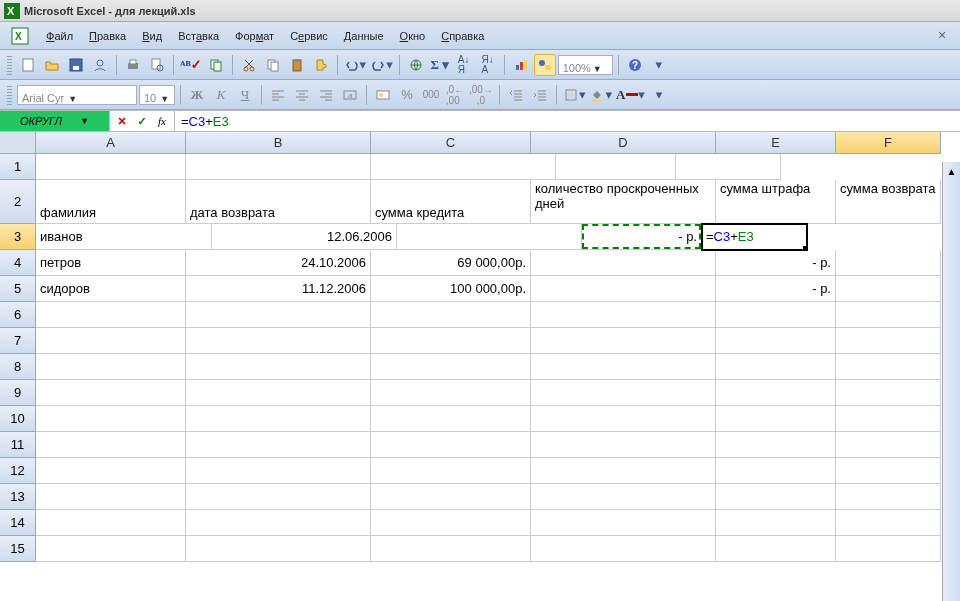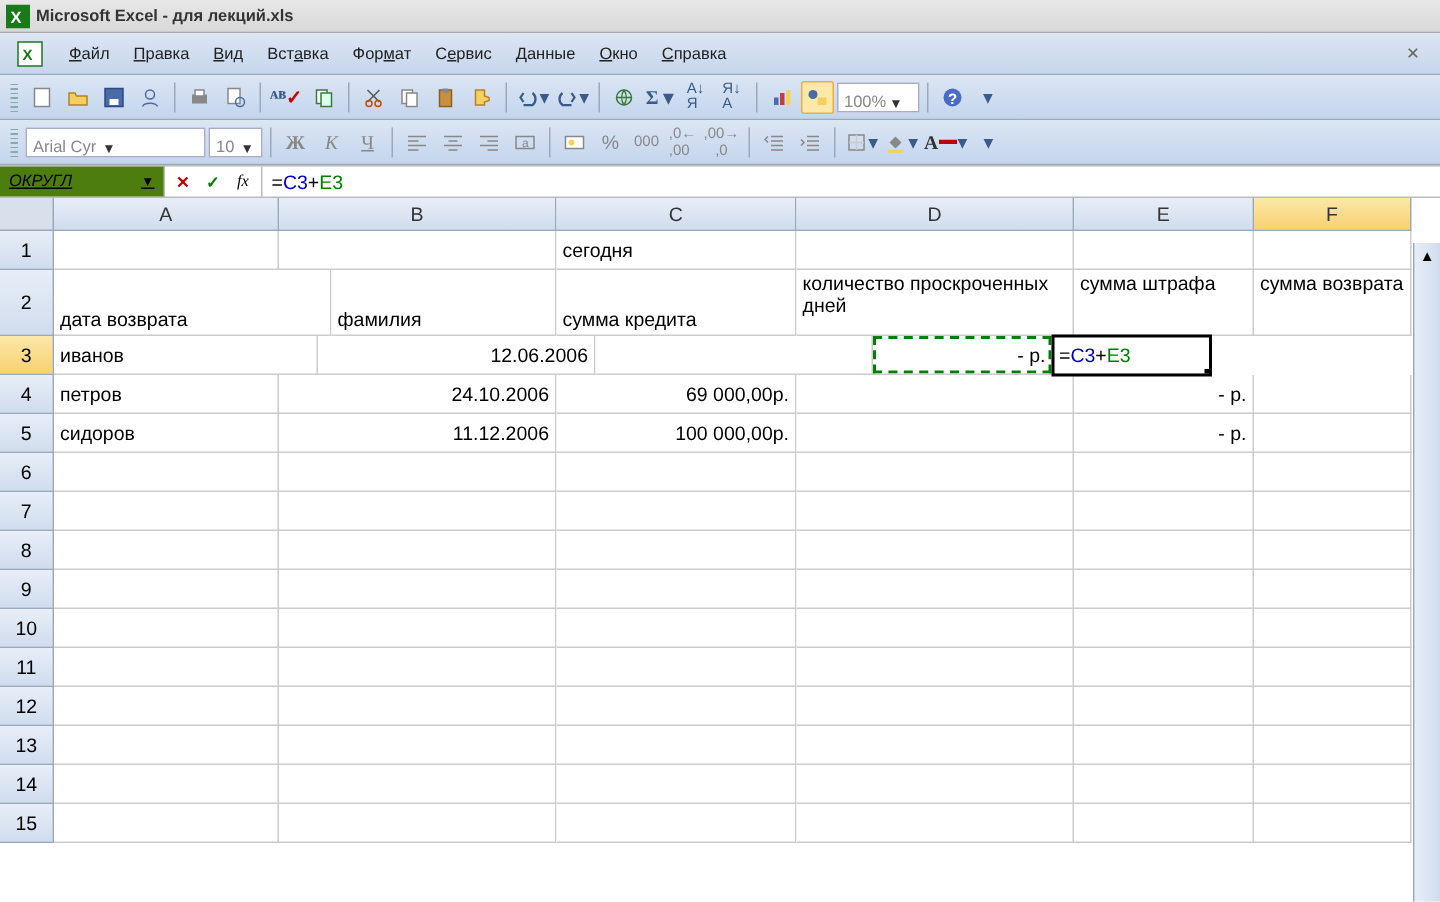--- a/index.html
+++ b/index.html
@@ -86,24 +86,23 @@
     height: 22px;
     display: flex;
     align-items: stretch;
     border-top: 1px solid #bbb;
     border-bottom: 1px solid #bbb;
     background: #fff;
   }
   .name-box {
     width: 110px;
     border-right: 1px solid #bbb;
-    display: flex; align-items: center; padding: 0 6px;
+    display: flex; align-items: center; padding: 0 20px;
     font-style: italic;
-    background:#4d7c0f;
-    text-decoration:underline;
+    background:#22c55e;
   }
   .name-box .caret { margin-left:auto; font-size:9px; }
   .fb-btns { display:flex; align-items:center; padding:0 4px; gap:4px; border-right:1px solid #bbb; }
   .fb-btns span { cursor:pointer; width:16px; text-align:center; }
   .formula-input { flex:1; padding:0 6px; display:flex; align-items:center; font-size:13px;}
   .formula-input .c3 { color:#0000c8; }
   .formula-input .e3 { color:#008000; }
   .corner {
     width: 36px; height: 22px; background:#d8e0ec;
     border-right:1px solid #9ab; border-bottom:1px solid #9ab;
@@ -425,29 +424,28 @@
     <div class="row-h">12</div>
     <div class="row-h">13</div>
     <div class="row-h">14</div>
     <div class="row-h">15</div>
   </div>
   <div class="cells">
 
     <div class="row">
       <div class="cell" style="width:150px"></div>
       <div class="cell" style="width:185px"></div>
-      <div class="cell" style="width:160px">сегодня</div>
       <div class="cell" style="width:185px"></div>
       <div class="cell" style="width:120px"></div>
       <div class="cell" style="width:105px"></div>
     </div>
 
     <div class="row" style="height:44px">
+      <div class="cell wrap" style="width:150px;align-items:flex-end;">фамилия</div>
       <div class="cell wrap" style="width:185px;align-items:flex-end;">дата возврата</div>
-      <div class="cell wrap" style="width:150px;align-items:flex-end;">фамилия</div>
       <div class="cell wrap" style="width:160px;align-items:flex-end;">сумма кредита</div>
       <div class="cell wrap" style="width:185px">количество проскроченных дней</div>
       <div class="cell wrap" style="width:120px">сумма штрафа</div>
       <div class="cell wrap" style="width:105px">сумма возврата</div>
     </div>
 
     <div class="row">
       <div class="cell" style="width:176px">иванов</div>
       <div class="cell r" style="width:185px">12.06.2006</div>
       <div class="cell" style="width:185px"></div>

